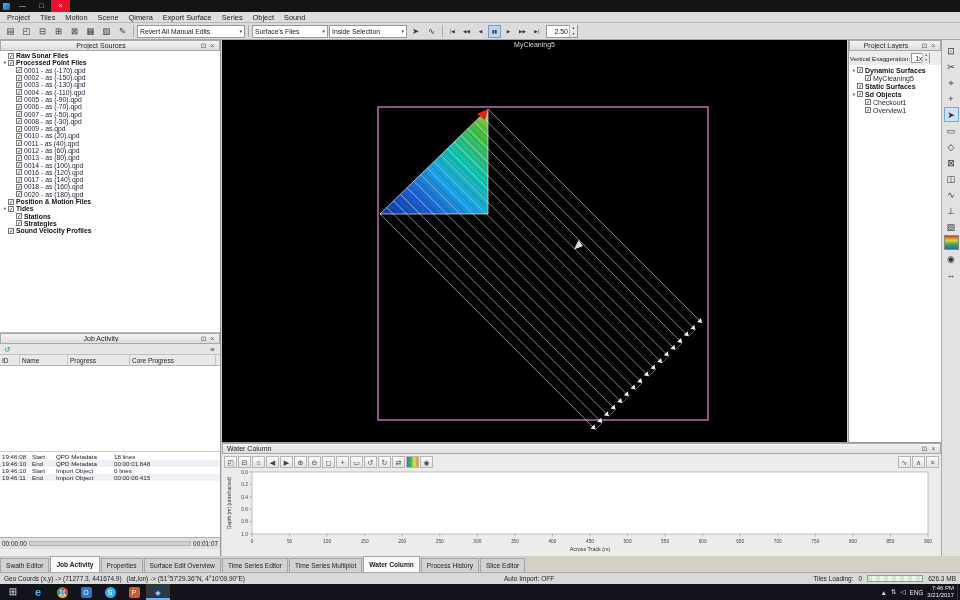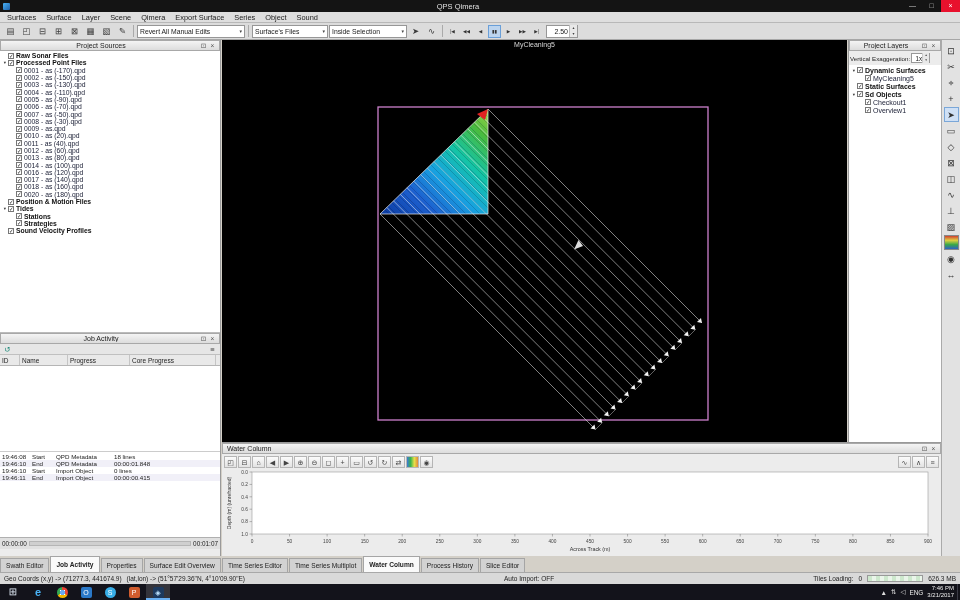--- a/index.html
+++ b/index.html
@@ -115,32 +115,31 @@
   .clock{text-align:right;font-size:6px;line-height:7px;color:#eee;}
   .show-desktop{width:3px;height:16px;border-left:1px solid #3a3a46;}
 </style>
 </head>
 <body>
 
 <div id="app">
 
   <div class="titlebar">
     <div class="app-ico"></div>
-    <div class="tb-title">QPS Qimera</div>
     <div class="tb-btns" id="tb-btns">
         <div class="tb-btn">—</div>
         <div class="tb-btn">□</div>
         <div class="tb-btn tb-close">×</div>
       </div>
   </div>
 
   <div class="menubar" id="menubar">
-      <span class="menu-item">Surfaces</span>
-      <span class="menu-item">Surface</span>
-      <span class="menu-item">Layer</span>
+      <span class="menu-item">Project</span>
+      <span class="menu-item">Tiles</span>
+      <span class="menu-item">Motion</span>
       <span class="menu-item">Scene</span>
       <span class="menu-item">Qimera</span>
       <span class="menu-item">Export Surface</span>
       <span class="menu-item">Series</span>
       <span class="menu-item">Object</span>
       <span class="menu-item">Sound</span>
     </div>
 
   <div class="toolbar" id="main-toolbar">
       <div class="ticon">▤</div>

